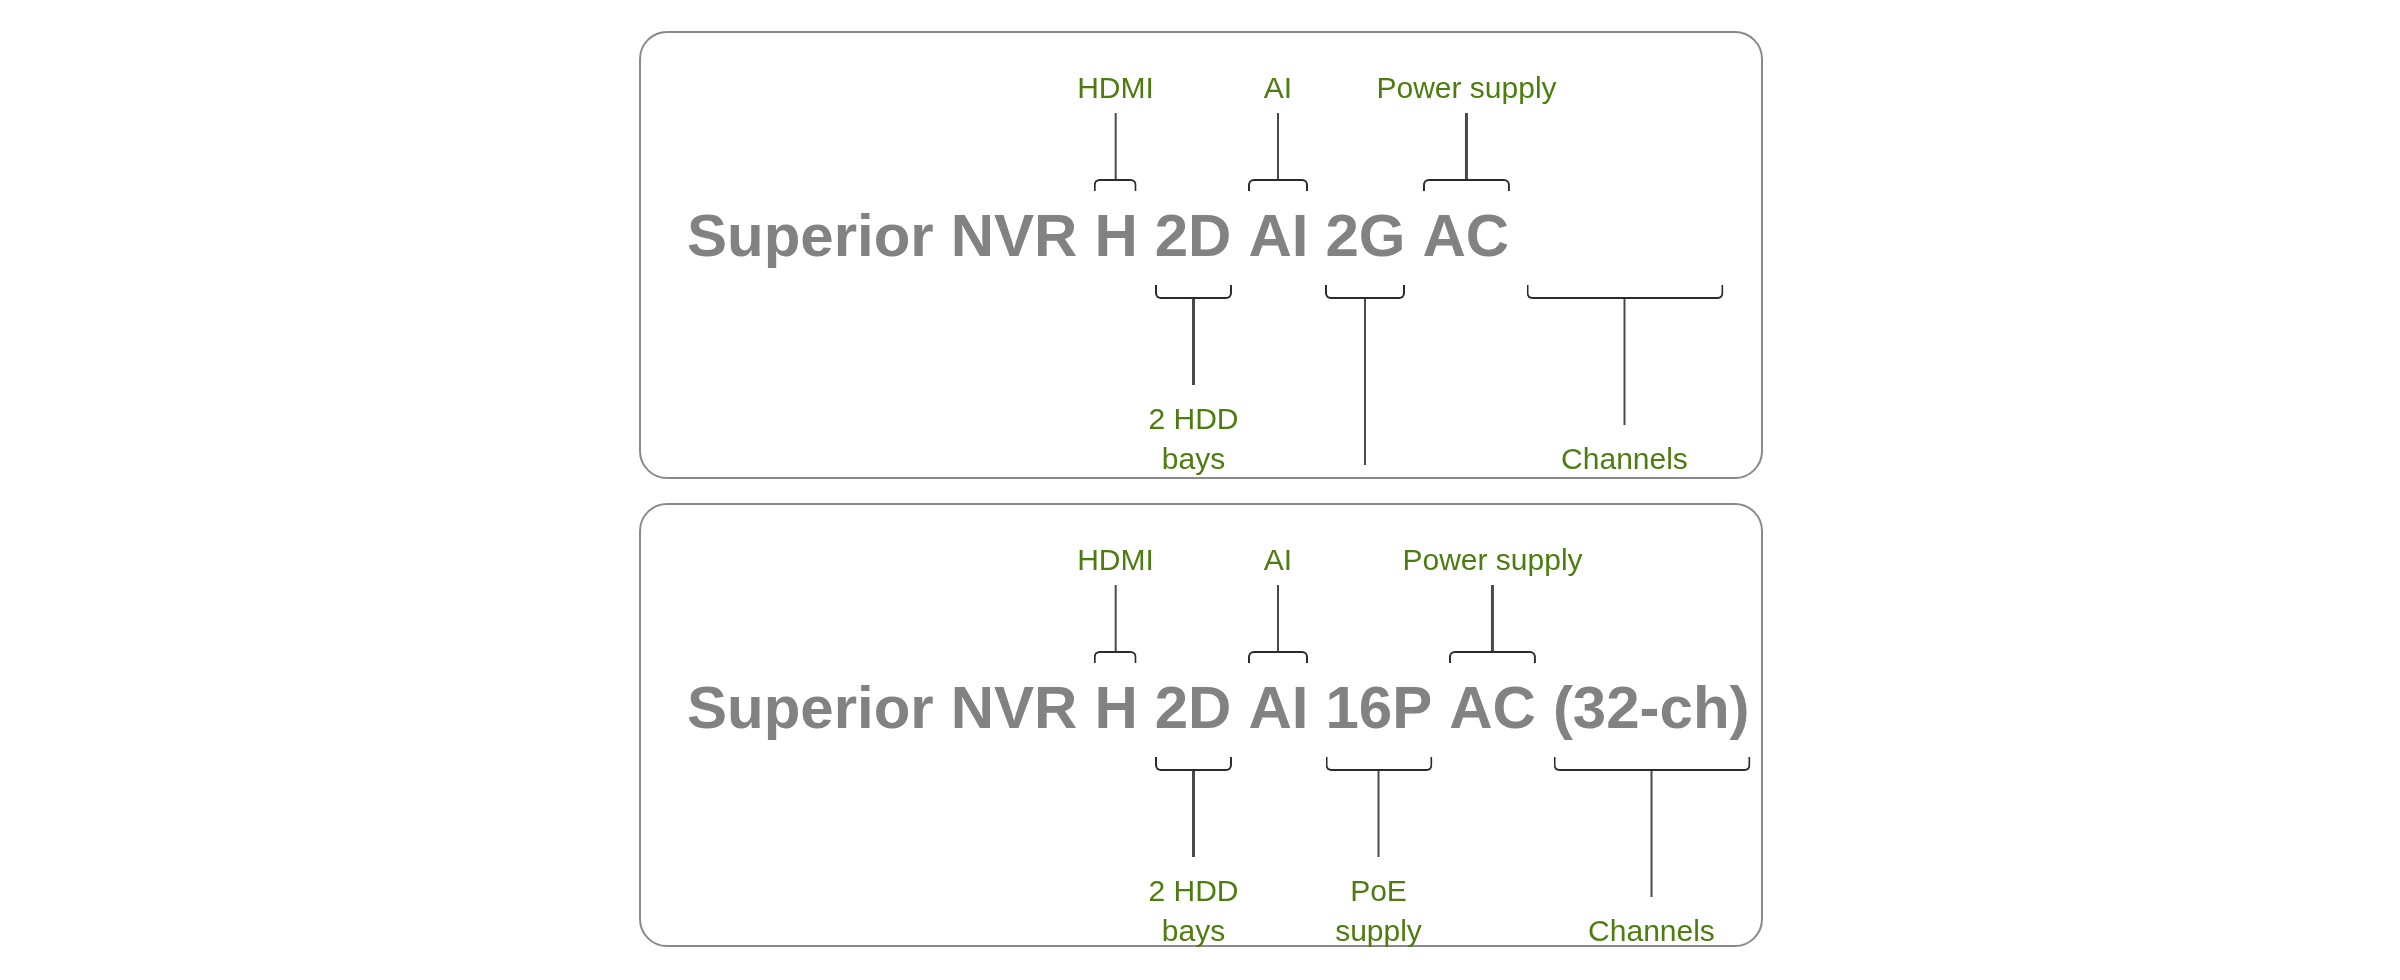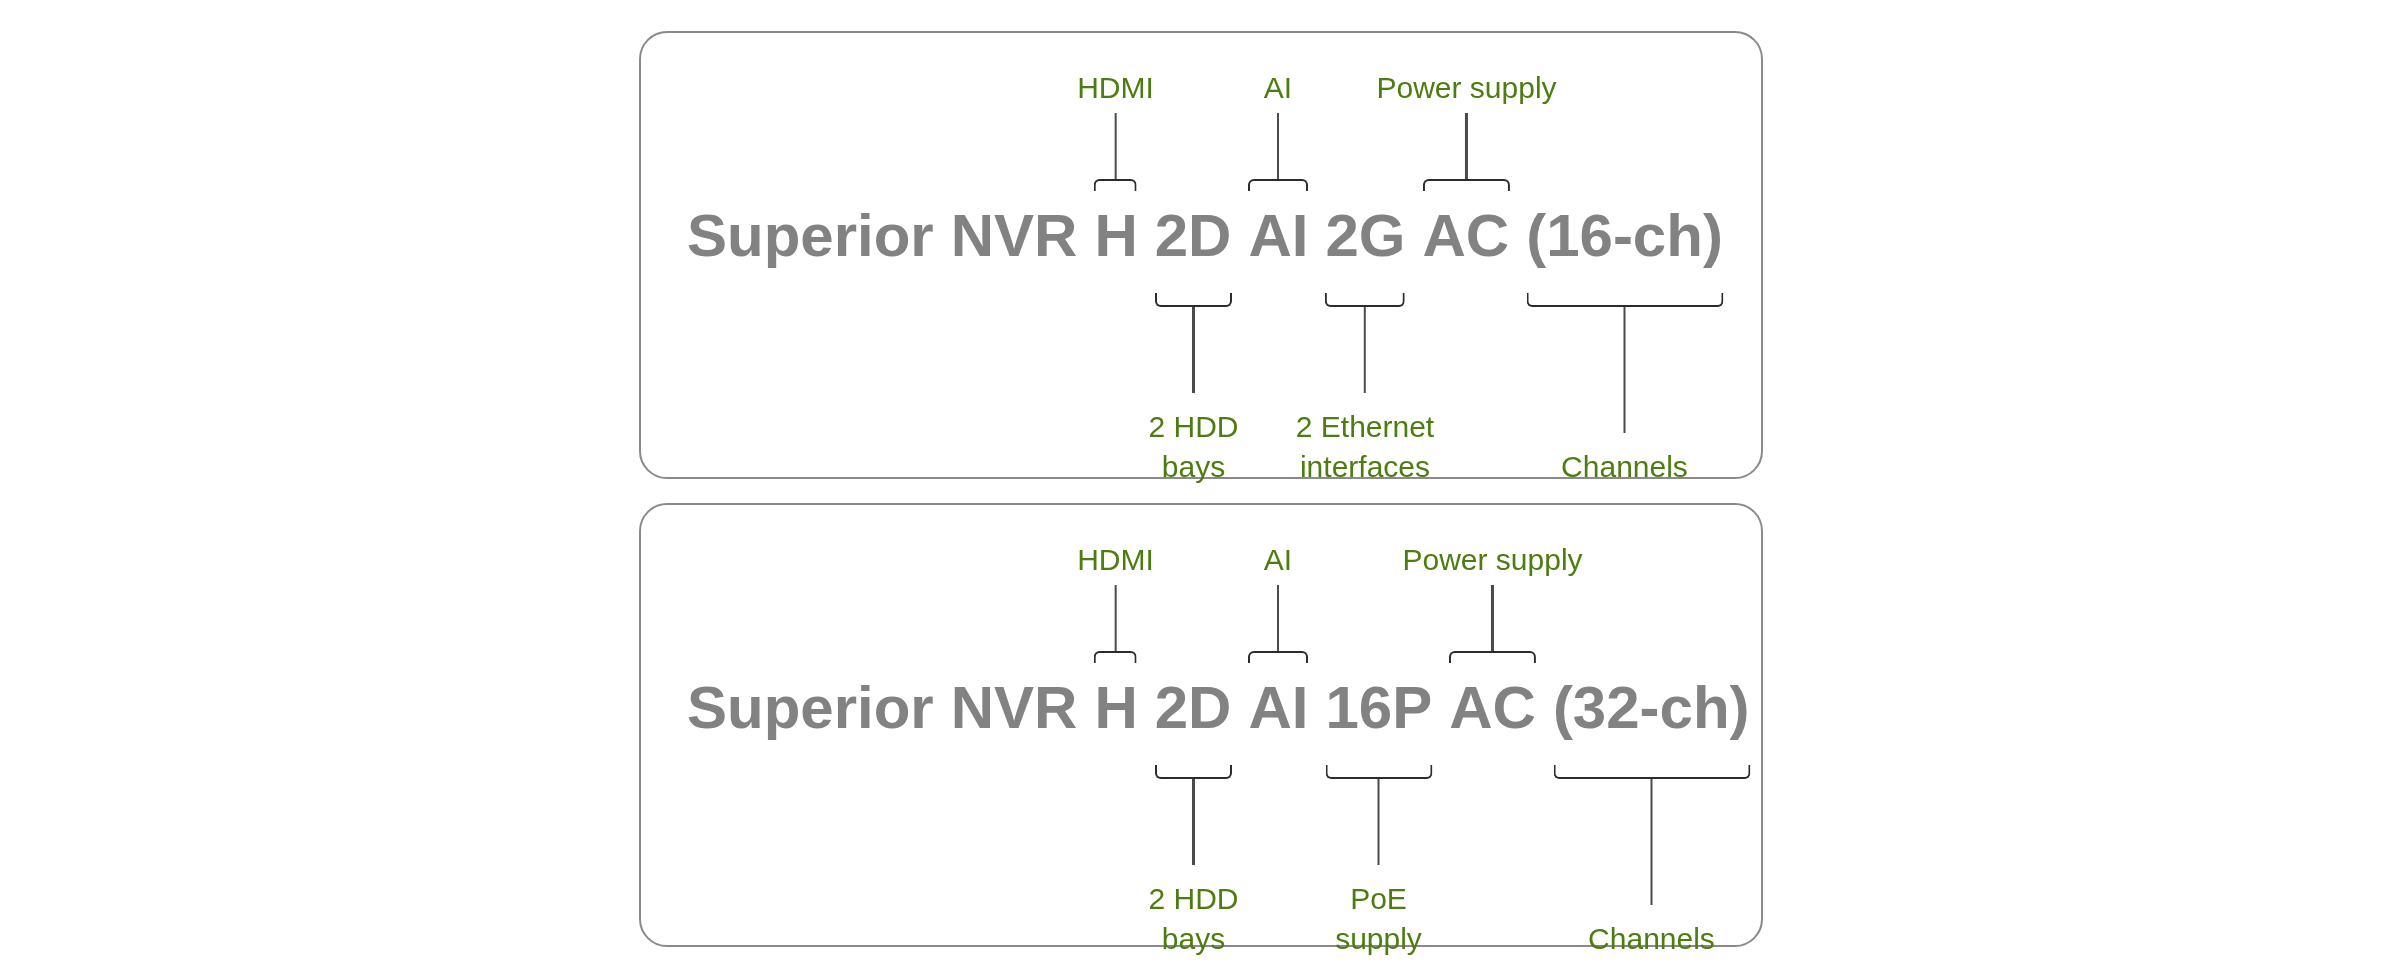--- a/index.html
+++ b/index.html
@@ -38,21 +38,21 @@
   }
 
   .callout {
     position: absolute;
     transform: translateX(-50%);
     display: flex;
     flex-direction: column;
     align-items: center;
   }
   .callout-top    { top: 38px;  height: 120px; }
-  .callout-bottom { top: 260px; height: 194px; }
+  .callout-bottom { top: 252px; height: 194px; }
 
   .callout-label {
     font-size: 30px;
     color: #4d7c0f;
     white-space: nowrap;
     text-align: center;
   }
   .callout-top .callout-label { line-height: 34px; }
   .callout-bottom .callout-label { line-height: 40px; }
 
@@ -88,21 +88,20 @@
   <div class="card card-0">
 
     <div class="product-name">
       <span>Superior</span>
       <span>NVR</span>
       <span>H</span>
       <span>2D</span>
       <span>AI</span>
       <span>2G</span>
       <span>AC</span>
-      <span>(16-ch)</span>
     </div>
 
     <div class="callout callout-top" style="left: 474.5px;">
       <div class="callout-label">HDMI</div>
       <div class="vline"></div>
       <div class="bracket bracket-top" style="width: 43px;"></div>
     </div>
     <div class="callout callout-top" style="left: 637px;">
       <div class="callout-label">AI</div>
       <div class="vline"></div>
@@ -118,24 +117,20 @@
       <div class="bracket bracket-bottom" style="width: 77px;"></div>
       <div class="vline"></div>
       <div class="callout-label">
         <div>2 HDD</div>
         <div>bays</div>
       </div>
     </div>
     <div class="callout callout-bottom" style="left: 724px;">
       <div class="bracket bracket-bottom" style="width: 80px;"></div>
       <div class="vline"></div>
-      <div class="callout-label">
-        <div>2 Ethernet</div>
-        <div>interfaces</div>
-      </div>
     </div>
     <div class="callout callout-bottom" style="left: 983.5px;">
       <div class="bracket bracket-bottom" style="width: 197px;"></div>
       <div class="vline"></div>
       <div class="callout-label">
         <div>Channels</div>
         <div></div>
       </div>
     </div>
   </div>

